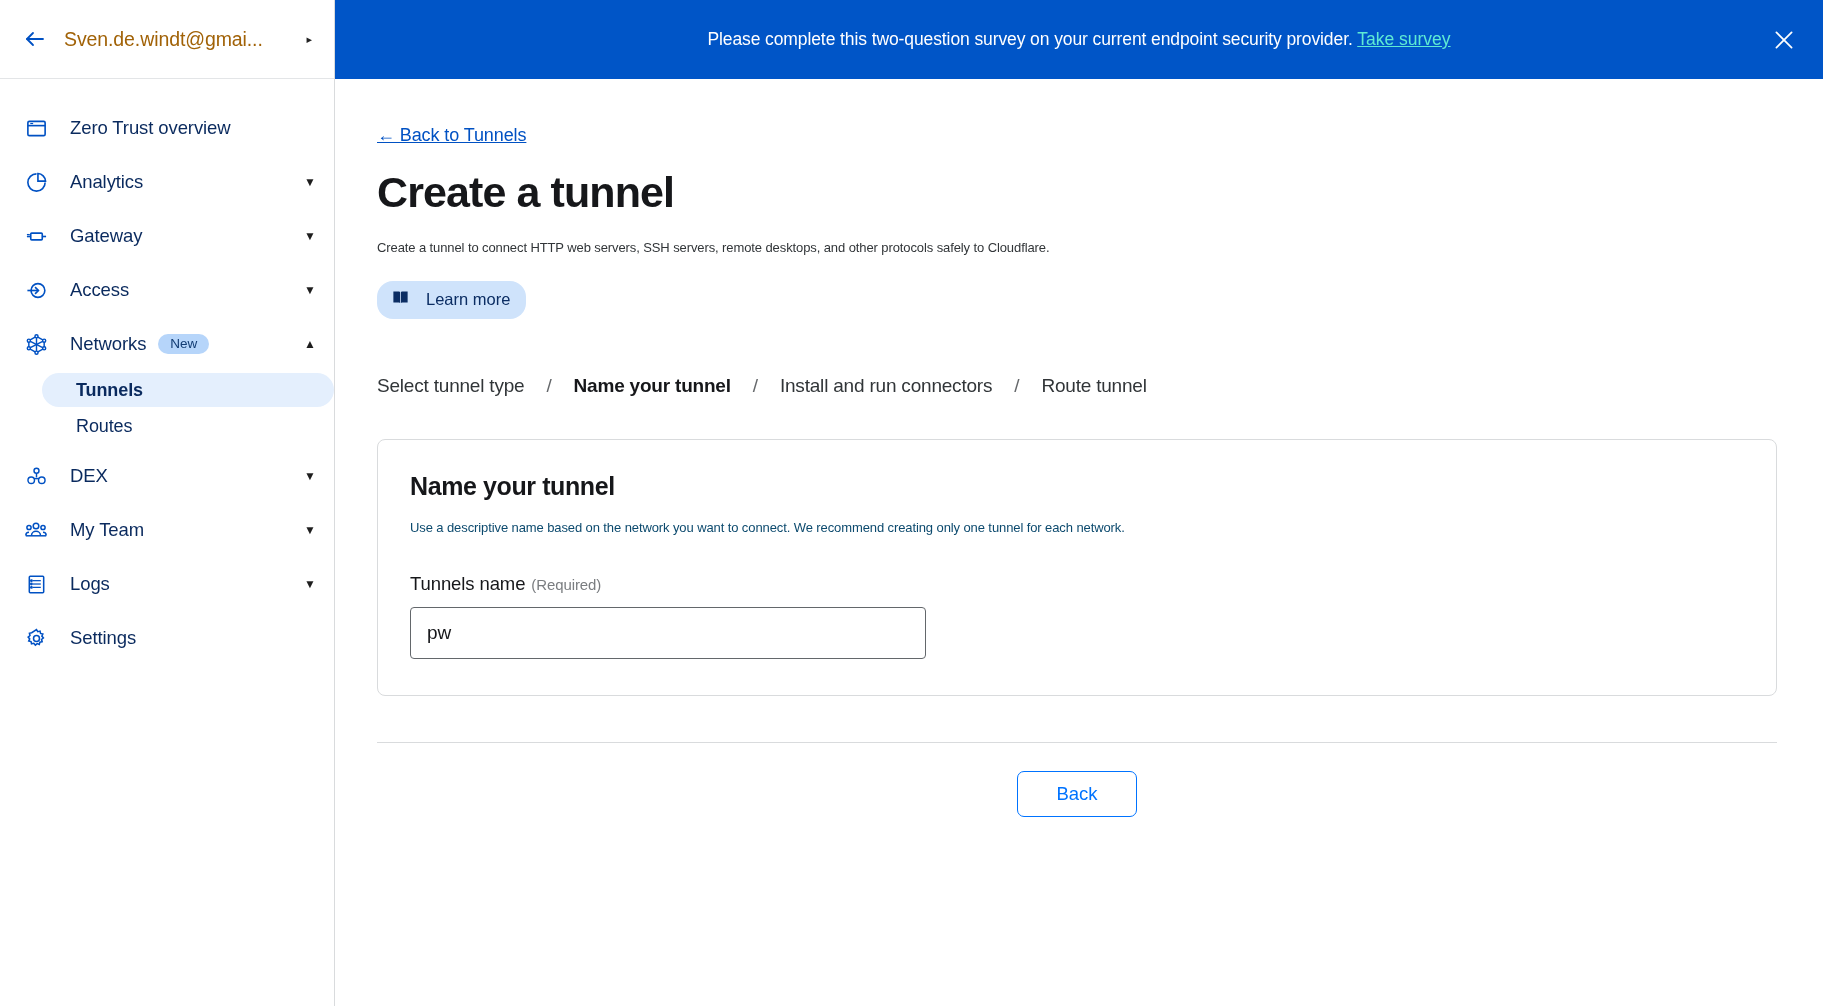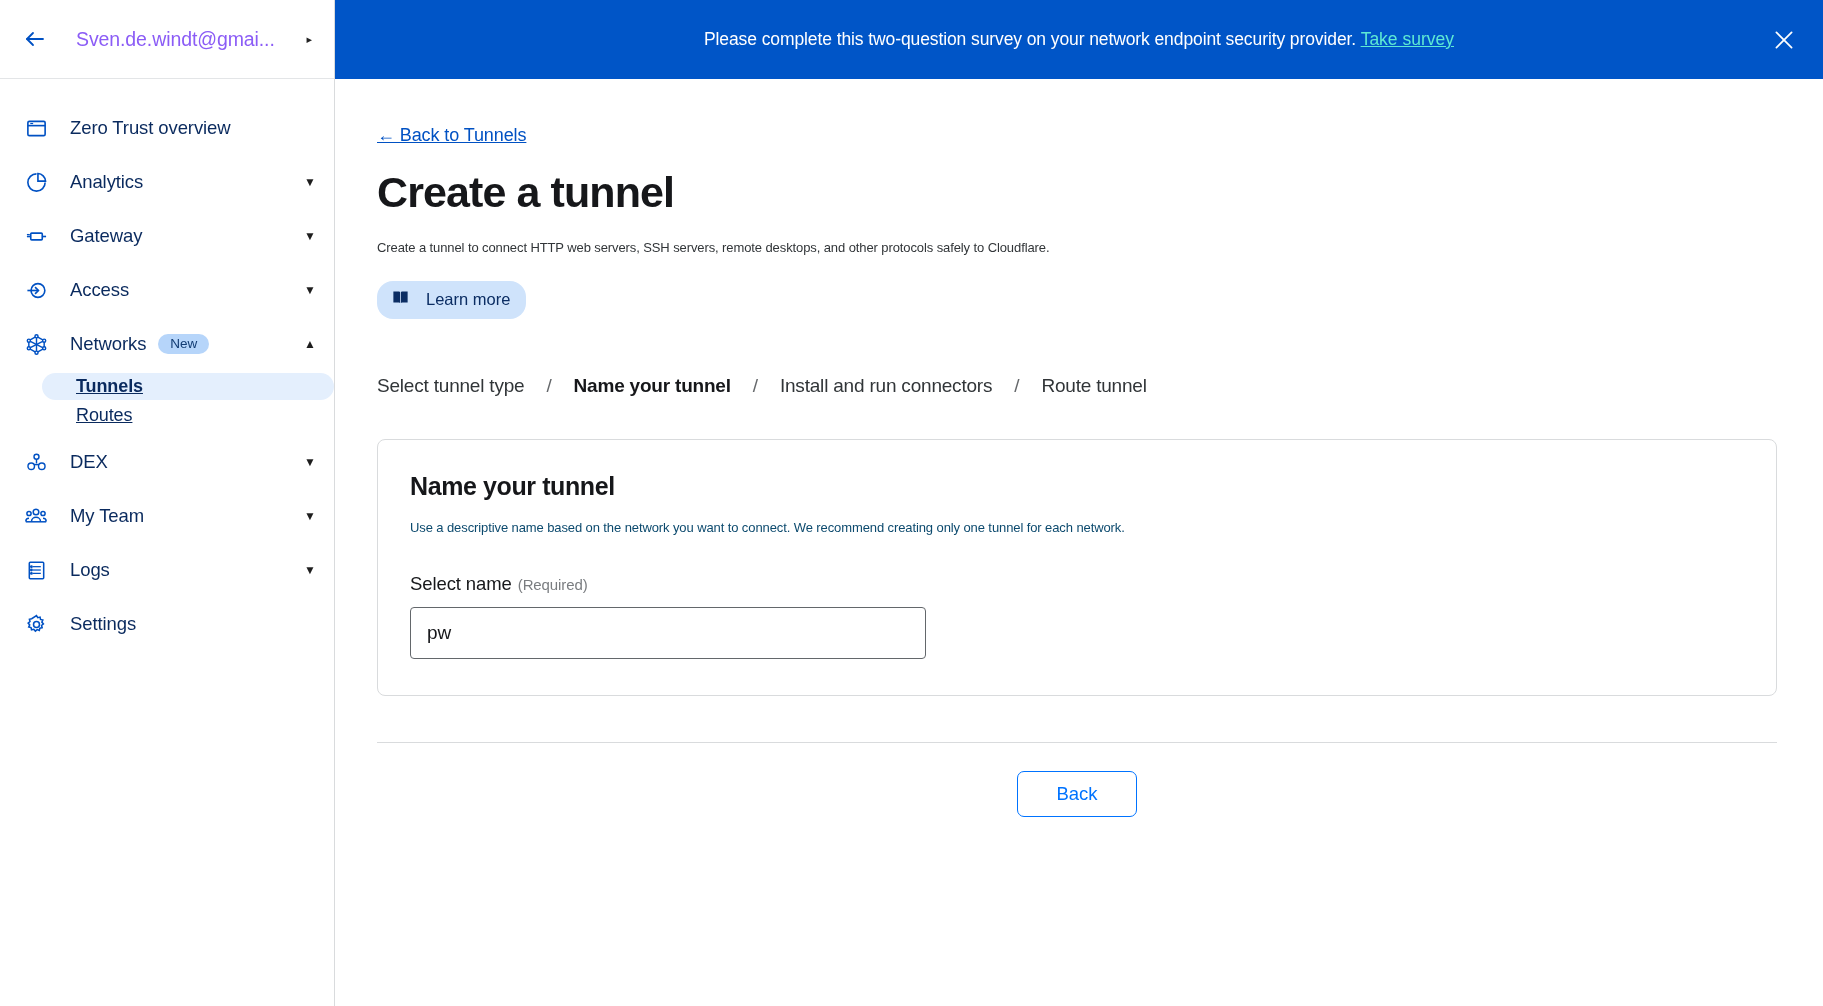--- a/index.html
+++ b/index.html
@@ -42,26 +42,25 @@
     width: 26px;
     height: 26px;
     flex: 0 0 26px;
     display: flex;
     align-items: center;
     justify-content: center;
     cursor: pointer;
   }
   .account-name {
     font-size: 19.5px;
-    color: #8b5cf6;
+    color: #a16207;
     letter-spacing: -0.1px;
     white-space: nowrap;
     overflow: hidden;
     flex: 1 1 auto;
-    margin-left: 12px;
   }
   .account-caret {
     flex: 0 0 auto;
     color: #222;
     font-size: 11px;
     padding-right: 6px;
     cursor: pointer;
   }
 
   .nav {
@@ -104,29 +103,28 @@
   .nav-caret {
     margin-left: auto;
     color: #1d1d1d;
     font-size: 12px;
     line-height: 1;
   }
 
   .subnav-item {
     display: flex;
     align-items: center;
-    height: 27px;
+    height: 34px;
     margin: 2px 0 2px 42px;
     padding-left: 34px;
     border-radius: 22px;
     cursor: pointer;
     font-size: 18px;
     color: #0a2a5e;
     letter-spacing: -0.1px;
-    text-decoration: underline;
   }
   .subnav-item.active {
     background: #e4effd;
     font-weight: bold;
     color: #0a2a5e;
   }
 
   
   .main {
     flex: 1 1 auto;
@@ -454,21 +452,21 @@
         <span class="nav-label">Settings</span>
       </div>
 
     </nav>
   </aside>
 
   <section class="main">
 
     <div class="banner">
       <div>
-        <span class="banner-text">Please complete this two-question survey on your network endpoint security provider.</span>
+        <span class="banner-text">Please complete this two-question survey on your current endpoint security provider.</span>
         <span class="banner-link">Take survey</span>
       </div>
       <span class="banner-close">
         <svg width="26" height="26" viewBox="0 0 24 24" fill="none" stroke="#ffffff" stroke-width="1.6" stroke-linecap="round">
           <line x1="5" y1="5" x2="19" y2="19"></line>
             <line x1="19" y1="5" x2="5" y2="19"></line>
         </svg>
       </span>
     </div>
 
@@ -499,21 +497,21 @@
         <span class="step-sep">/</span>
         <span class="step">Route tunnel</span>
       </div>
 
       <div class="card">
         <h2 class="card-title">Name your tunnel</h2>
         <p class="card-desc">Use a descriptive name based on the network you want to connect. We recommend creating only one tunnel for each network.</p>
 
         <div class="field">
           <label class="field-label">
-            <span>Select name</span><span class="field-required">(Required)</span>
+            <span>Tunnels name</span><span class="field-required">(Required)</span>
           </label>
           <br>
           <input class="field-input" type="text" value="pw" style="">
         </div>
       </div>
 
       <div class="divider"></div>
 
       <div class="actions">
         <button class="btn-secondary">Back</button>

